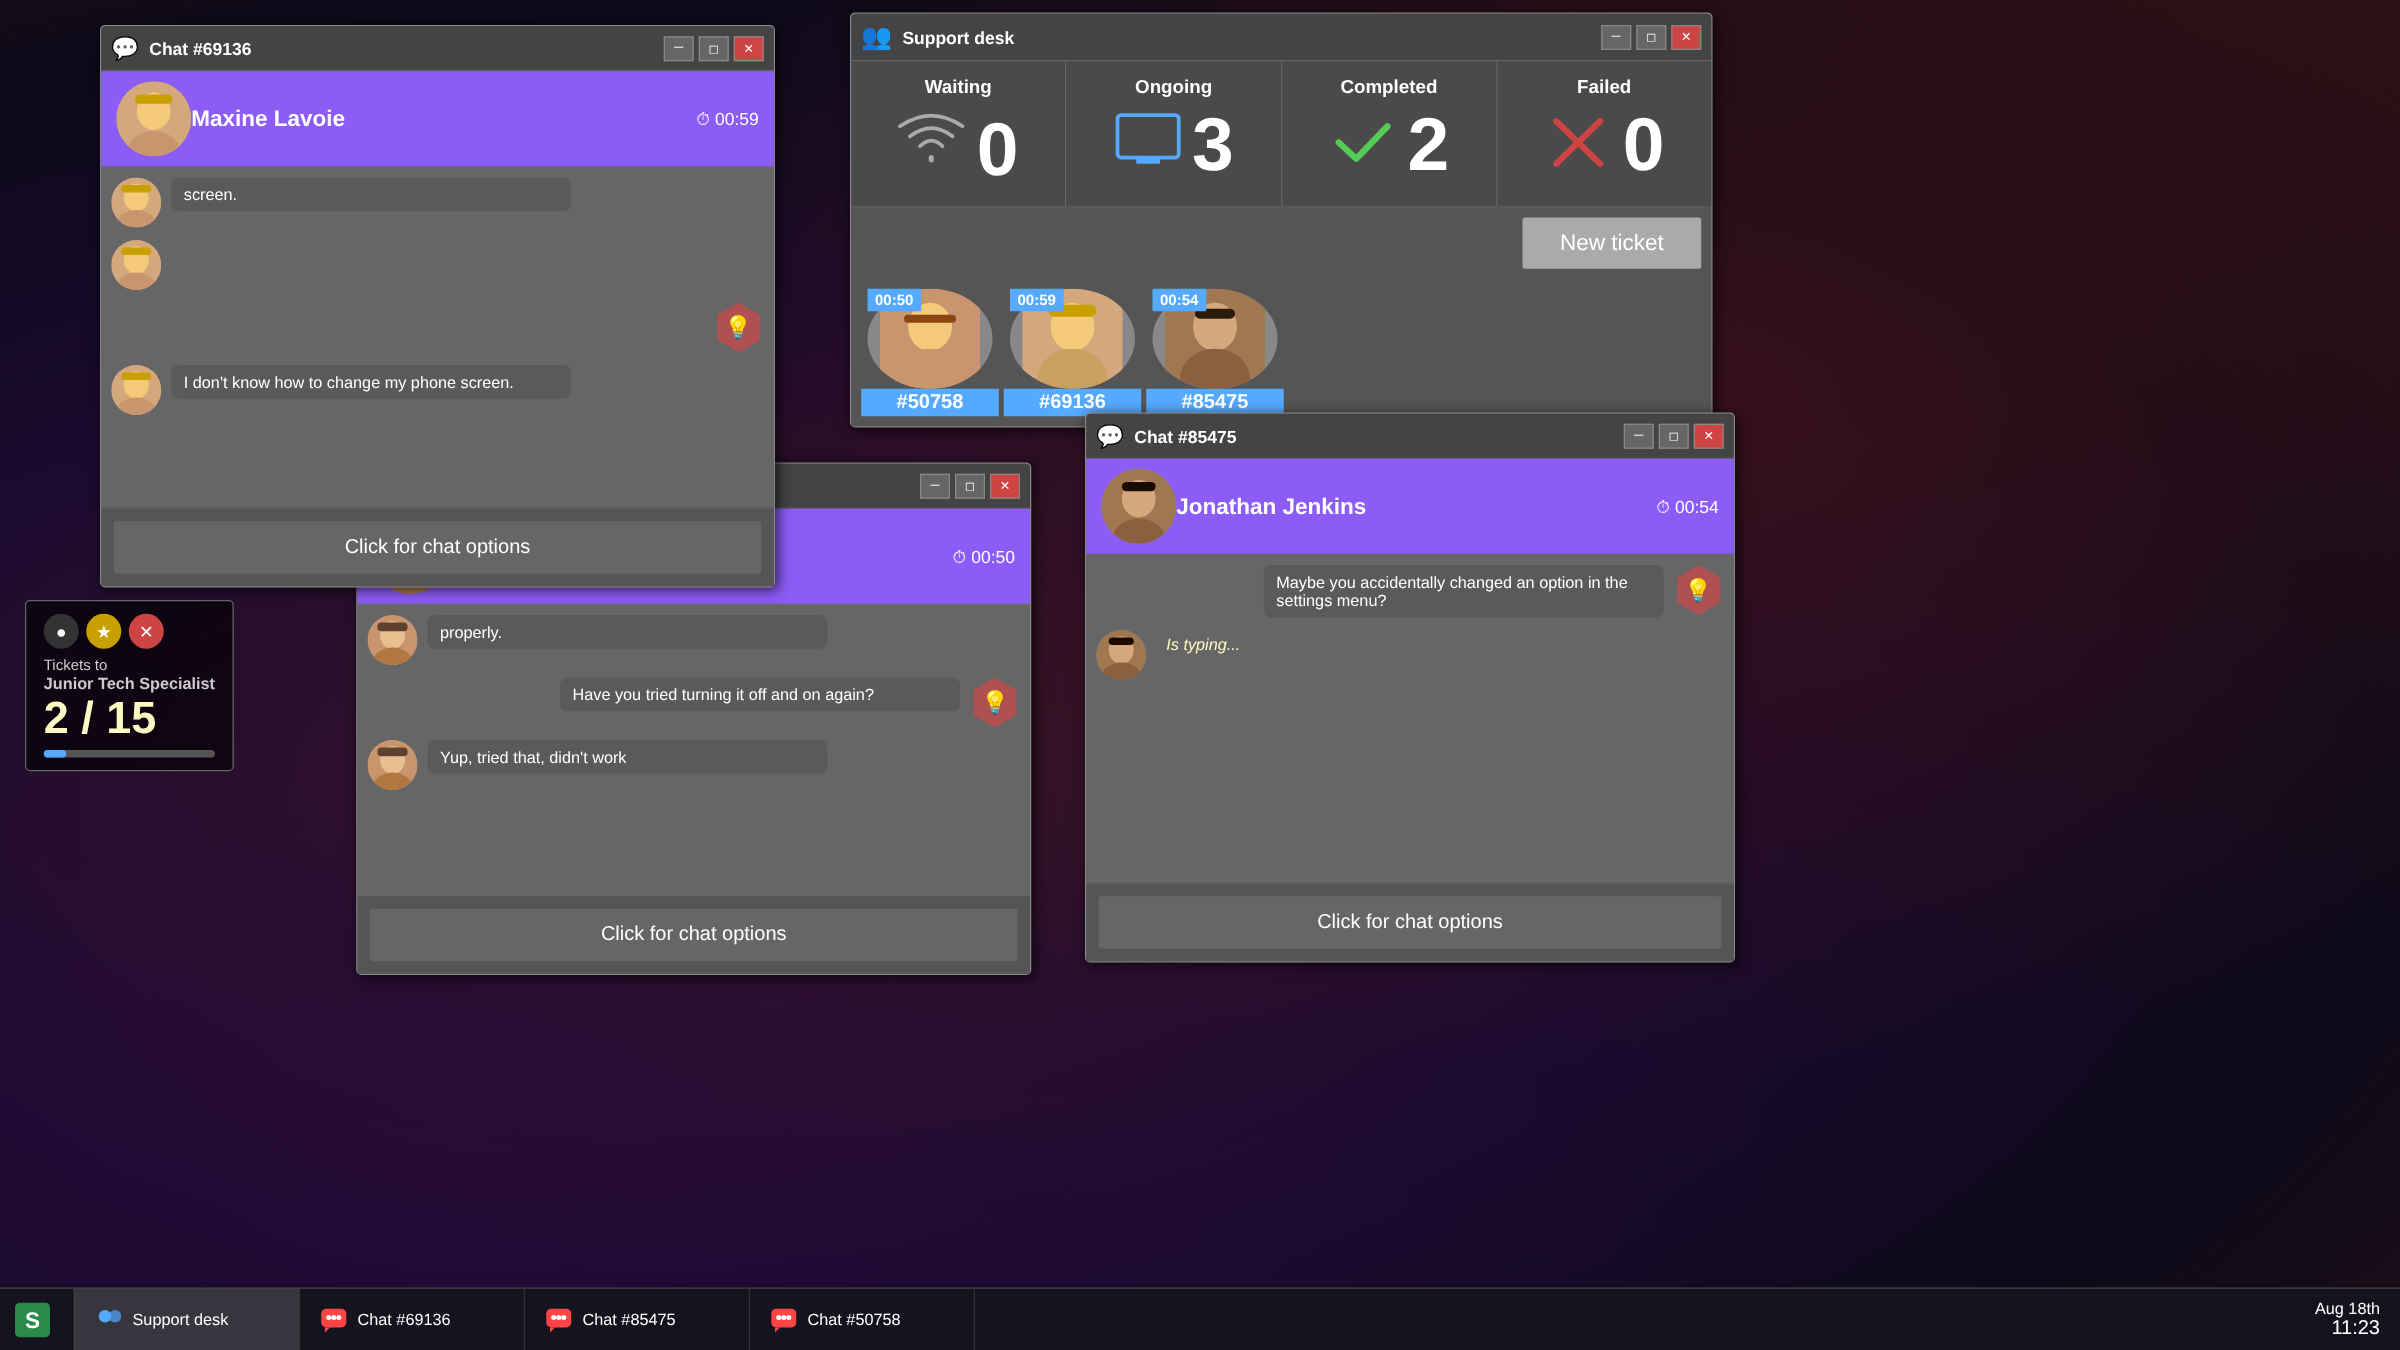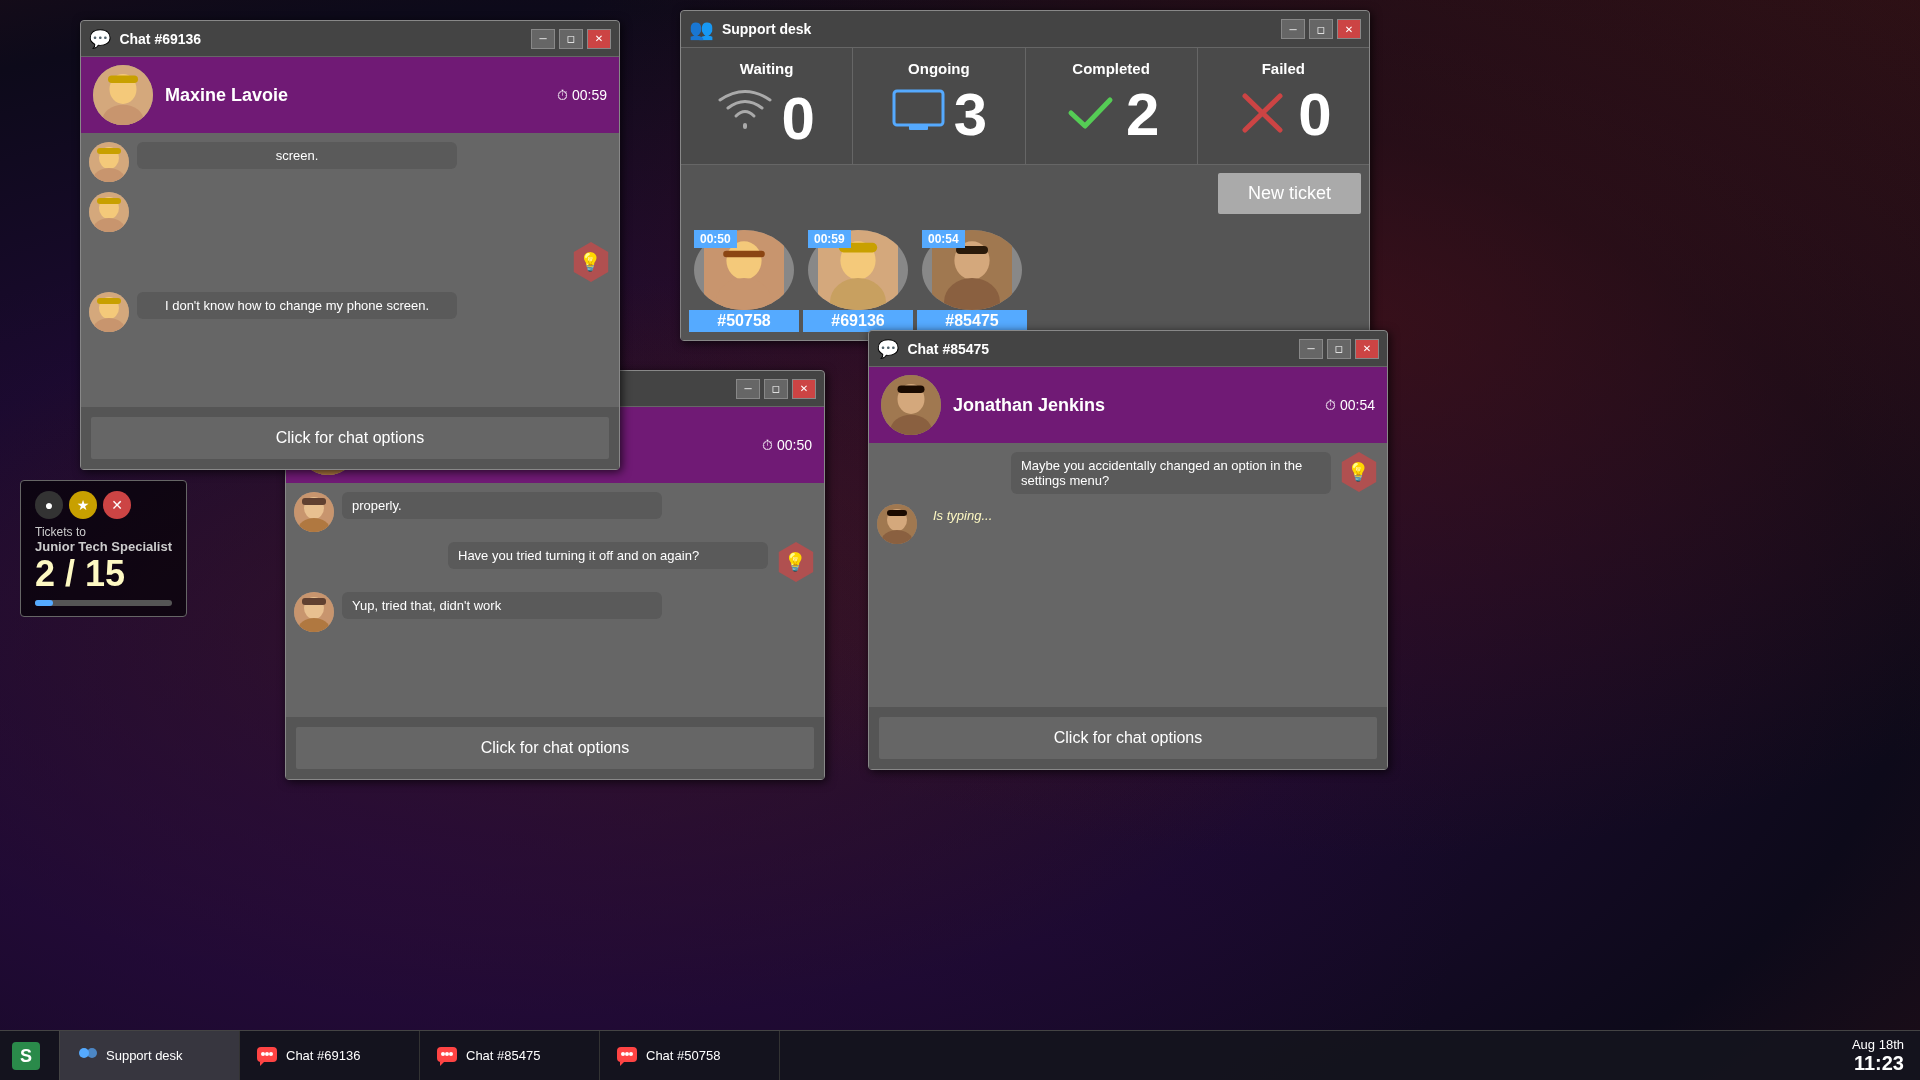--- a/index.html
+++ b/index.html
@@ -75,25 +75,24 @@
     }
     .win-btn.close { background: #c44; }
 
     
     .chat-window {
       display: flex;
       flex-direction: column;
     }
 
     .chat-header {
-      background: #701a75;
+      background: #8b5cf6;
       padding: 8px 12px;
       display: flex;
       align-items: center;
-      gap: 12px;
       border-bottom: 1px solid #666;
     }
 
     .chat-avatar {
       width: 60px;
       height: 60px;
       border-radius: 50%;
       background: #888;
       overflow: hidden;
       flex-shrink: 0;
@@ -534,21 +533,21 @@
         <rect x="20" y="14" width="40" height="10" rx="5" fill="#c8a000"></rect>
       </svg>
     </div>
     <div class="chat-user-name">Maxine Lavoie</div>
     <div class="chat-timer">
       <span>⏱</span>
       <span>00:59</span>
     </div>
   </div>
 
-  <div class="chat-messages" style="height:310px; overflow-y:auto;text-align:center;">
+  <div class="chat-messages" style="height:310px; overflow-y:auto;">
 
     <div class="chat-msg">
       <div class="chat-msg-avatar">
         <svg viewBox="0 0 40 40" width="40" height="40">
           <rect width="40" height="40" fill="#d4a87c"></rect>
           <ellipse cx="20" cy="16" rx="10" ry="11" fill="#f4c97a"></ellipse>
           <ellipse cx="20" cy="38" rx="16" ry="12" fill="#c8956e"></ellipse>
           <rect x="8" y="6" width="24" height="6" rx="3" fill="#c8a000"></rect>
         </svg>
       </div>
@@ -770,15 +769,15 @@
       <polygon points="4,16 8,16 4,20" fill="#f44"></polygon>
       <circle cx="7" cy="8" r="2" fill="white"></circle>
       <circle cx="11" cy="8" r="2" fill="white"></circle>
       <circle cx="15" cy="8" r="2" fill="white"></circle>
     </svg>
     <span>Chat #50758</span>
   </div>
 
   <div class="taskbar-clock">
     <div>Aug 18th</div>
-    <div style="font-size:20px; font-weight:bold;">11:23</div>
+    <div style="font-size:16px; font-weight:normal;">11:23</div>
   </div>
 </div>
 
 </body></html>

